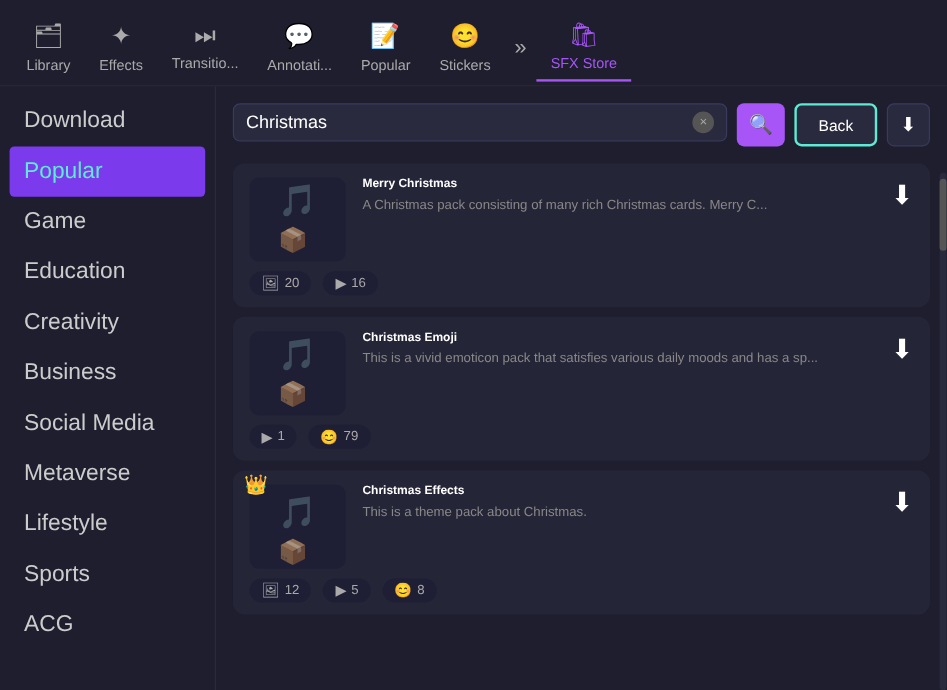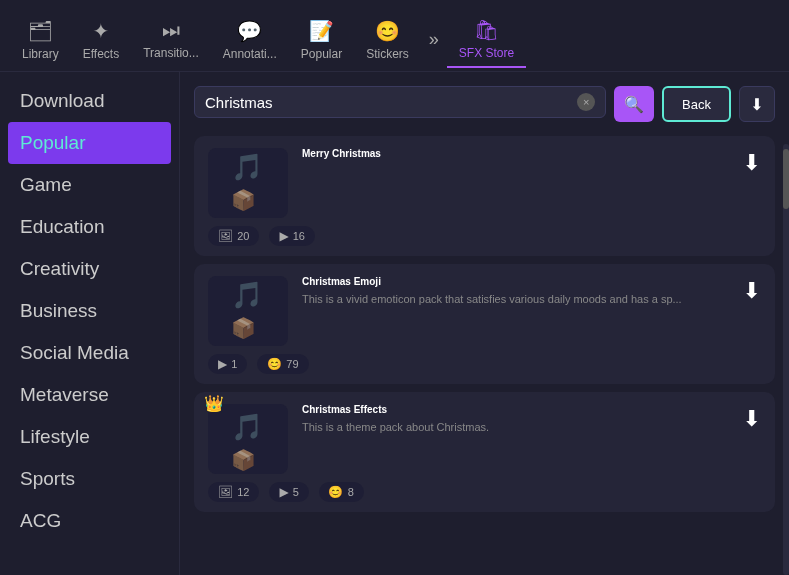--- a/index.html
+++ b/index.html
@@ -370,20 +370,21 @@
 
     <div class="results-list">
 
       <div class="result-card">
         <div class="card-top">
           <div class="card-thumb">
             <span style="font-size:26px; opacity:0.6;">🎵<br><span style="font-size:20px">📦</span></span>
           </div>
           <div class="card-info">
             <div class="card-title">Merry Christmas</div>
+            <div class="card-desc">A Christmas pack consisting of many rich Christmas cards. Merry C...</div>
           </div>
           <div class="card-download">
             <span class="download-icon">⬇</span>
           </div>
         </div>
         <div class="card-footer">
           <div class="badge">
             <span class="badge-icon">🖼</span>
             <span>20</span>
           </div>

